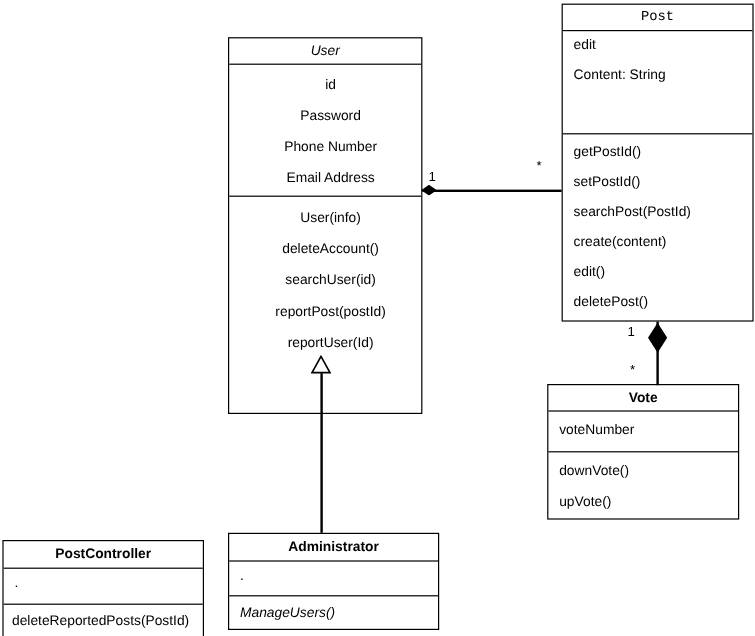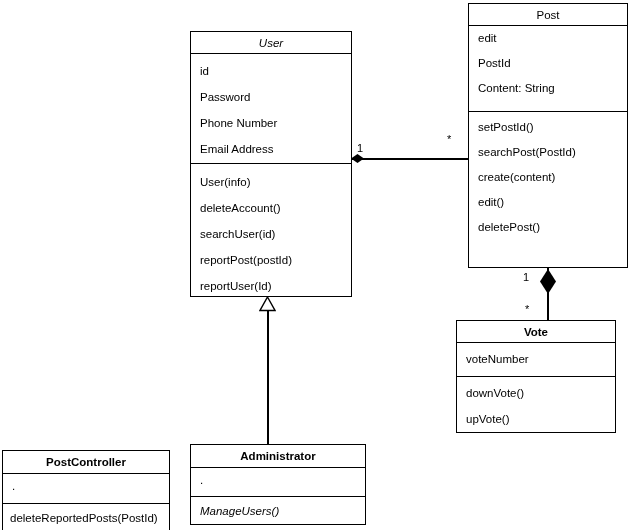--- a/index.html
+++ b/index.html
@@ -32,28 +32,28 @@
     overflow: hidden;
   }
   .uml-section.attrs { border-bottom: 1.5px solid #000; }
   .uml-row {
     font-size: 11.5px;
     line-height: 25px;
     padding-left: 9px;
     white-space: nowrap;
   }
   
-  #class-user   { left:190px; top:31px;  width:162px; height:266px; }
+  #class-user   { left:190px; top:31px;  width:162px; height:314px;text-align:center; }
   #class-user .uml-title { height:22px; }
   #class-user .attrs     { height:110px; padding-top:4px; }
   #class-user .methods   { padding-top:5px; }
   #class-user .uml-row   { line-height:26px; }
 
   #class-post   { left:468px; top:3px;   width:160px; height:265px; }
-  #class-post .uml-title { height:22px; }
+  #class-post .uml-title { height:22px;font-family:Liberation Mono, monospace; }
   #class-post .attrs     { height:86px; padding-top:0; }
   #class-post .methods   { padding-top:3px; }
 
   #class-vote   { left:456px; top:320px; width:160px; height:113px; }
   #class-vote .uml-title { height:22px; }
   #class-vote .attrs     { height:34px; padding-top:3px; }
   #class-vote .methods   { padding-top:3px; }
   #class-vote .uml-row   { line-height:26px; }
 
   #class-postcontroller { left:2px; top:450px; width:168px; height:94px; }
@@ -107,24 +107,24 @@
       <div class="uml-row">searchUser(id)</div>
       <div class="uml-row">reportPost(postId)</div>
       <div class="uml-row">reportUser(Id)</div>
     </div>
   </div>
 
   <div class="uml-class" id="class-post">
     <div class="uml-title title-plain">Post</div>
     <div class="uml-section attrs">
       <div class="uml-row">edit</div>
-      <div class="uml-row">PostId</div>
       <div class="uml-row">Content: String</div>
     </div>
     <div class="uml-section methods">
+      <div class="uml-row">getPostId()</div>
       <div class="uml-row">setPostId()</div>
       <div class="uml-row">searchPost(PostId)</div>
       <div class="uml-row">create(content)</div>
       <div class="uml-row">edit()</div>
       <div class="uml-row">deletePost()</div>
     </div>
   </div>
 
   <div class="uml-class" id="class-vote">
     <div class="uml-title title-bold">Vote</div>

